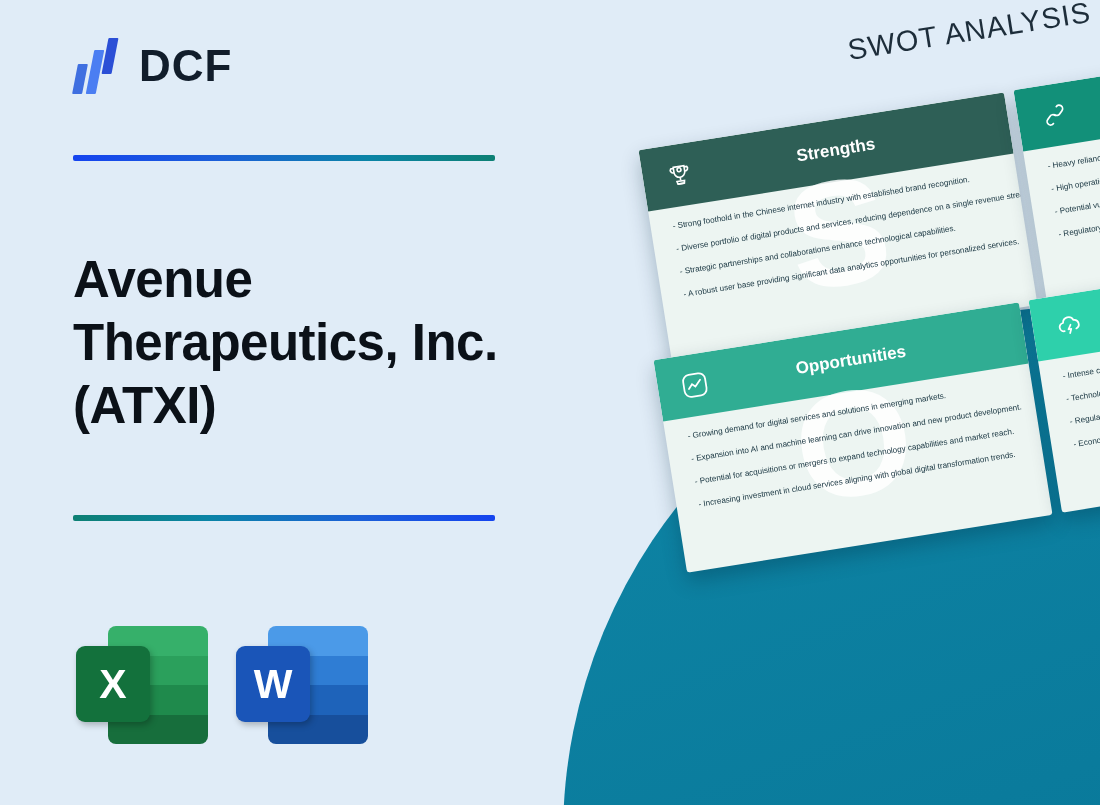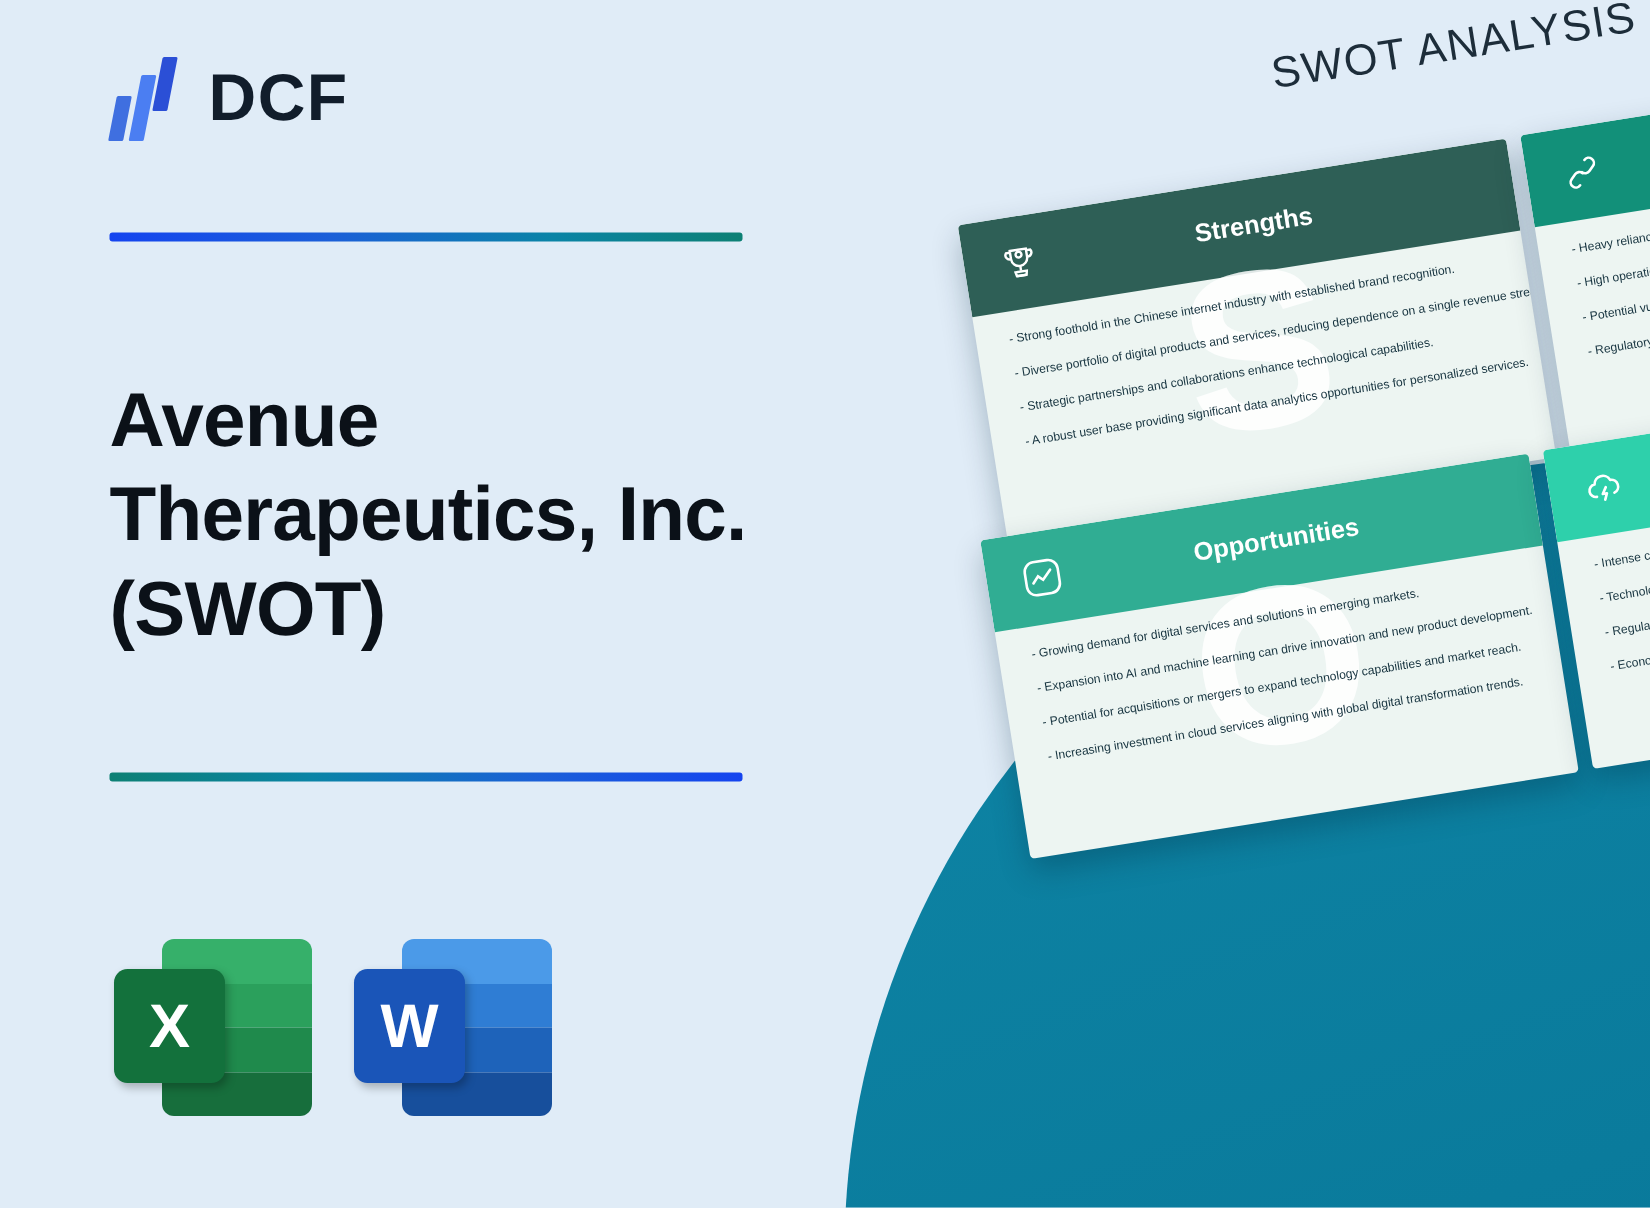--- a/index.html
+++ b/index.html
@@ -96,21 +96,21 @@
       <div class="logo-mark">
         <i class="b1"></i>
           <i class="b2"></i>
           <i class="b3"></i>
       </div>
       <div class="logo-text">DCF</div>
     </div>
 
     <div class="rule top"></div>
 
-    <div class="company-title">Avenue Therapeutics, Inc. (SWOT)</div>
+    <div class="company-title">Avenue Therapeutics, Inc. (ATXI)</div>
 
     <div class="rule bottom"></div>
 
     <div class="office-row">
       <div class="office-ico xls">
         <div class="page">
           <span></span>
             <span></span>
             <span></span>
             <span></span>

